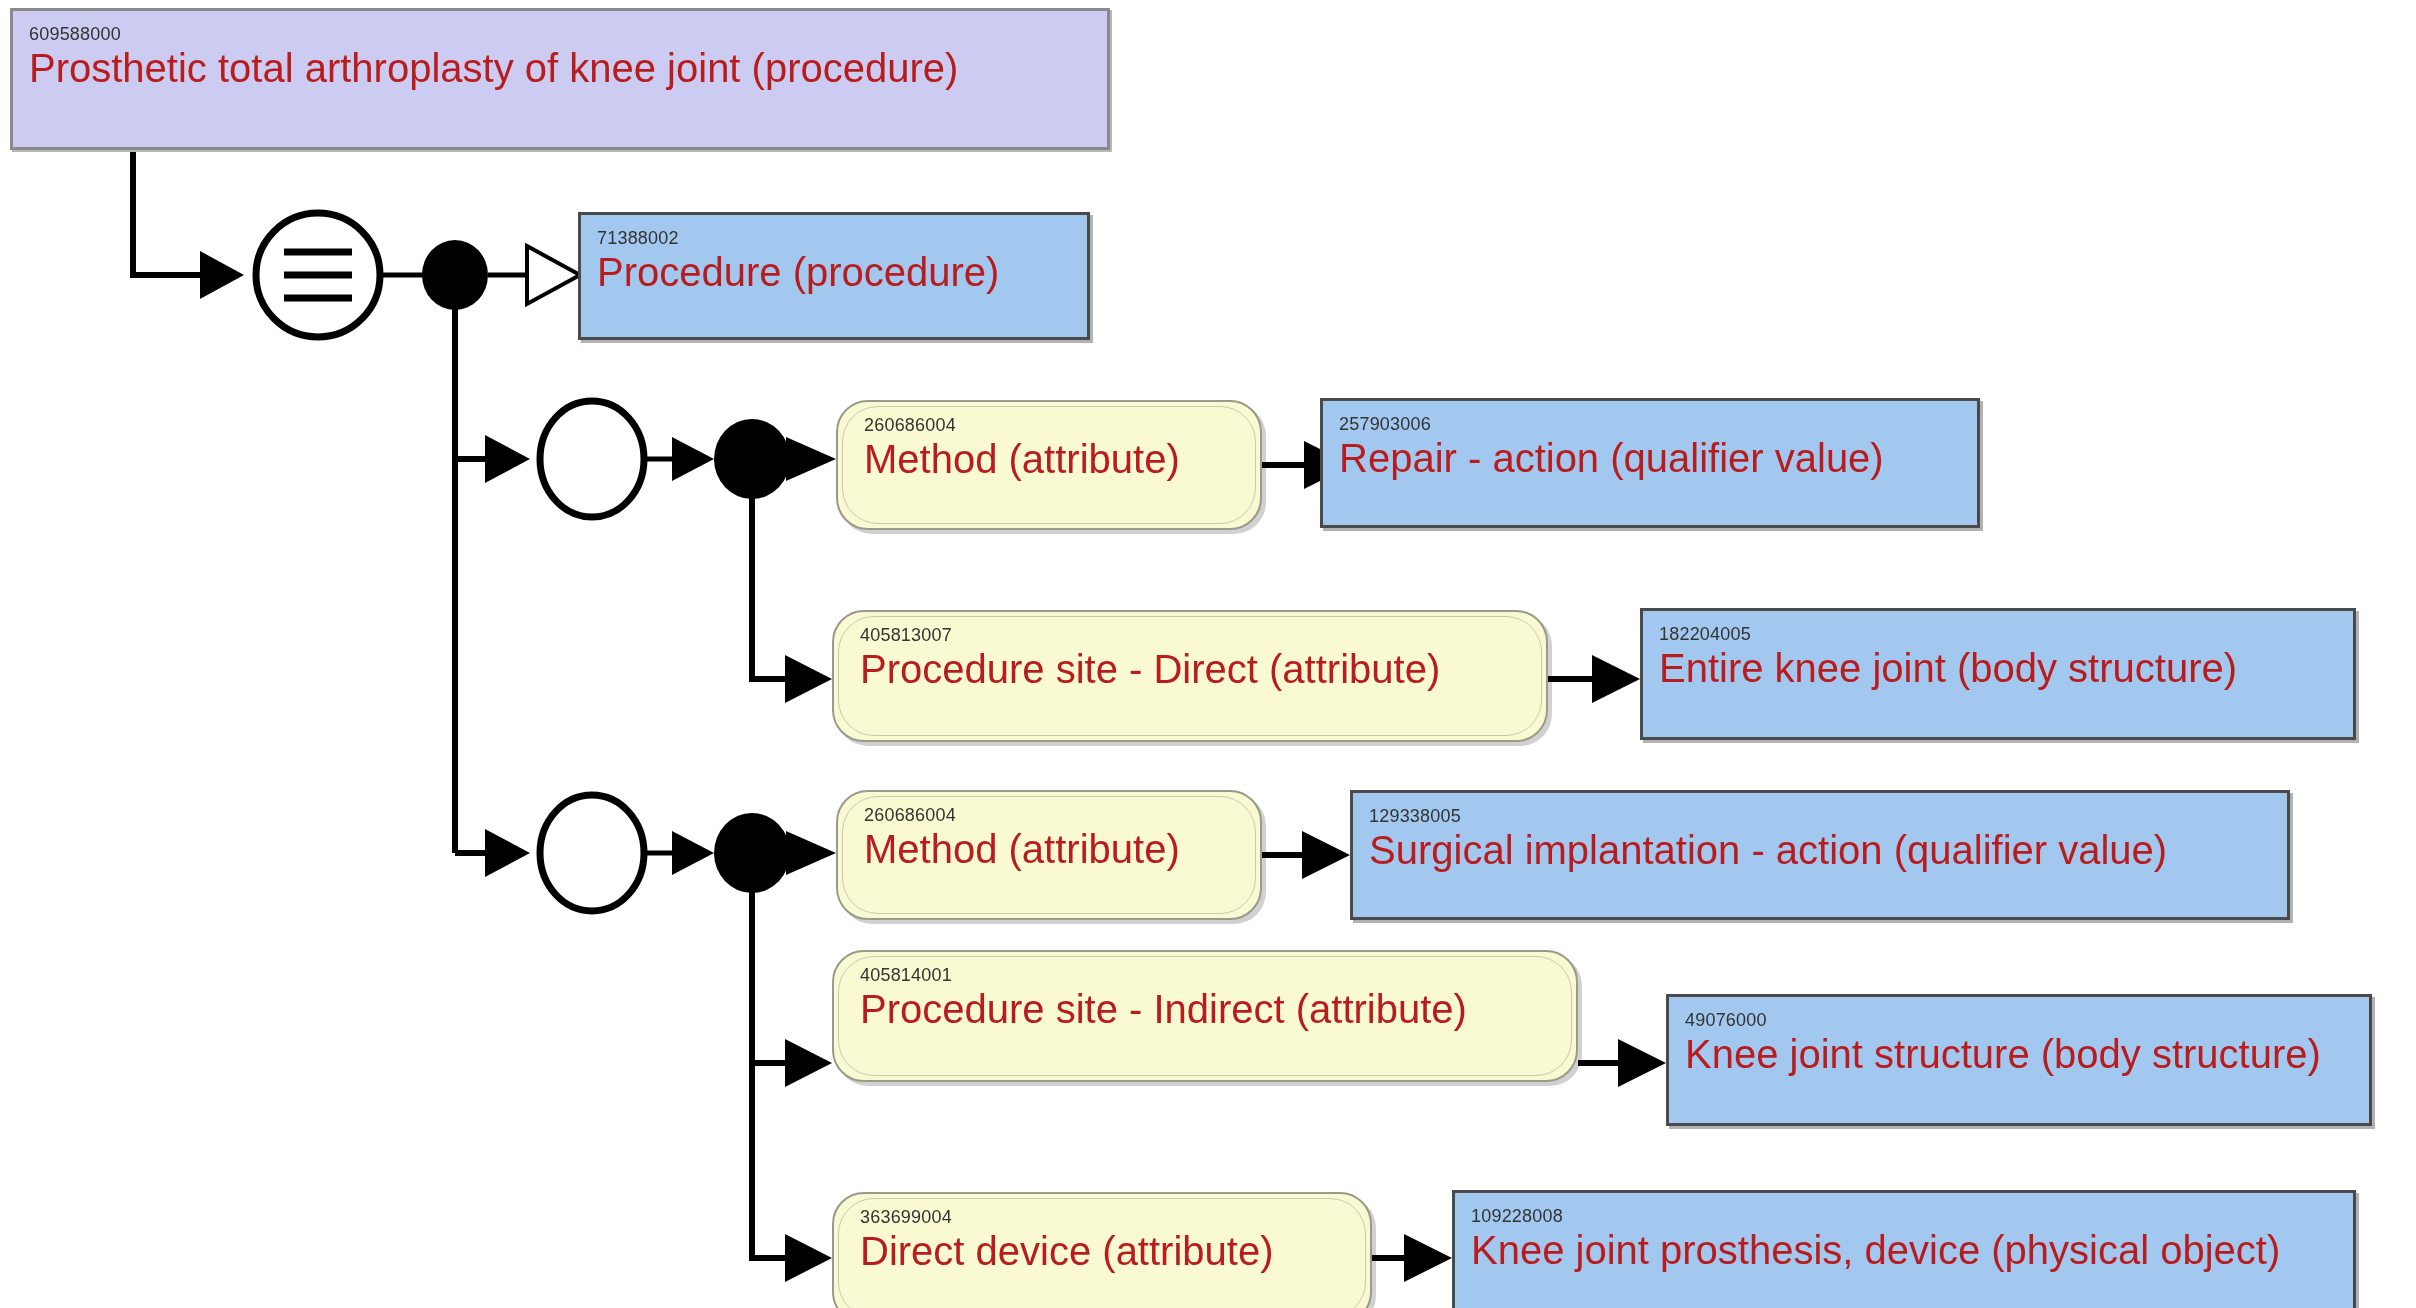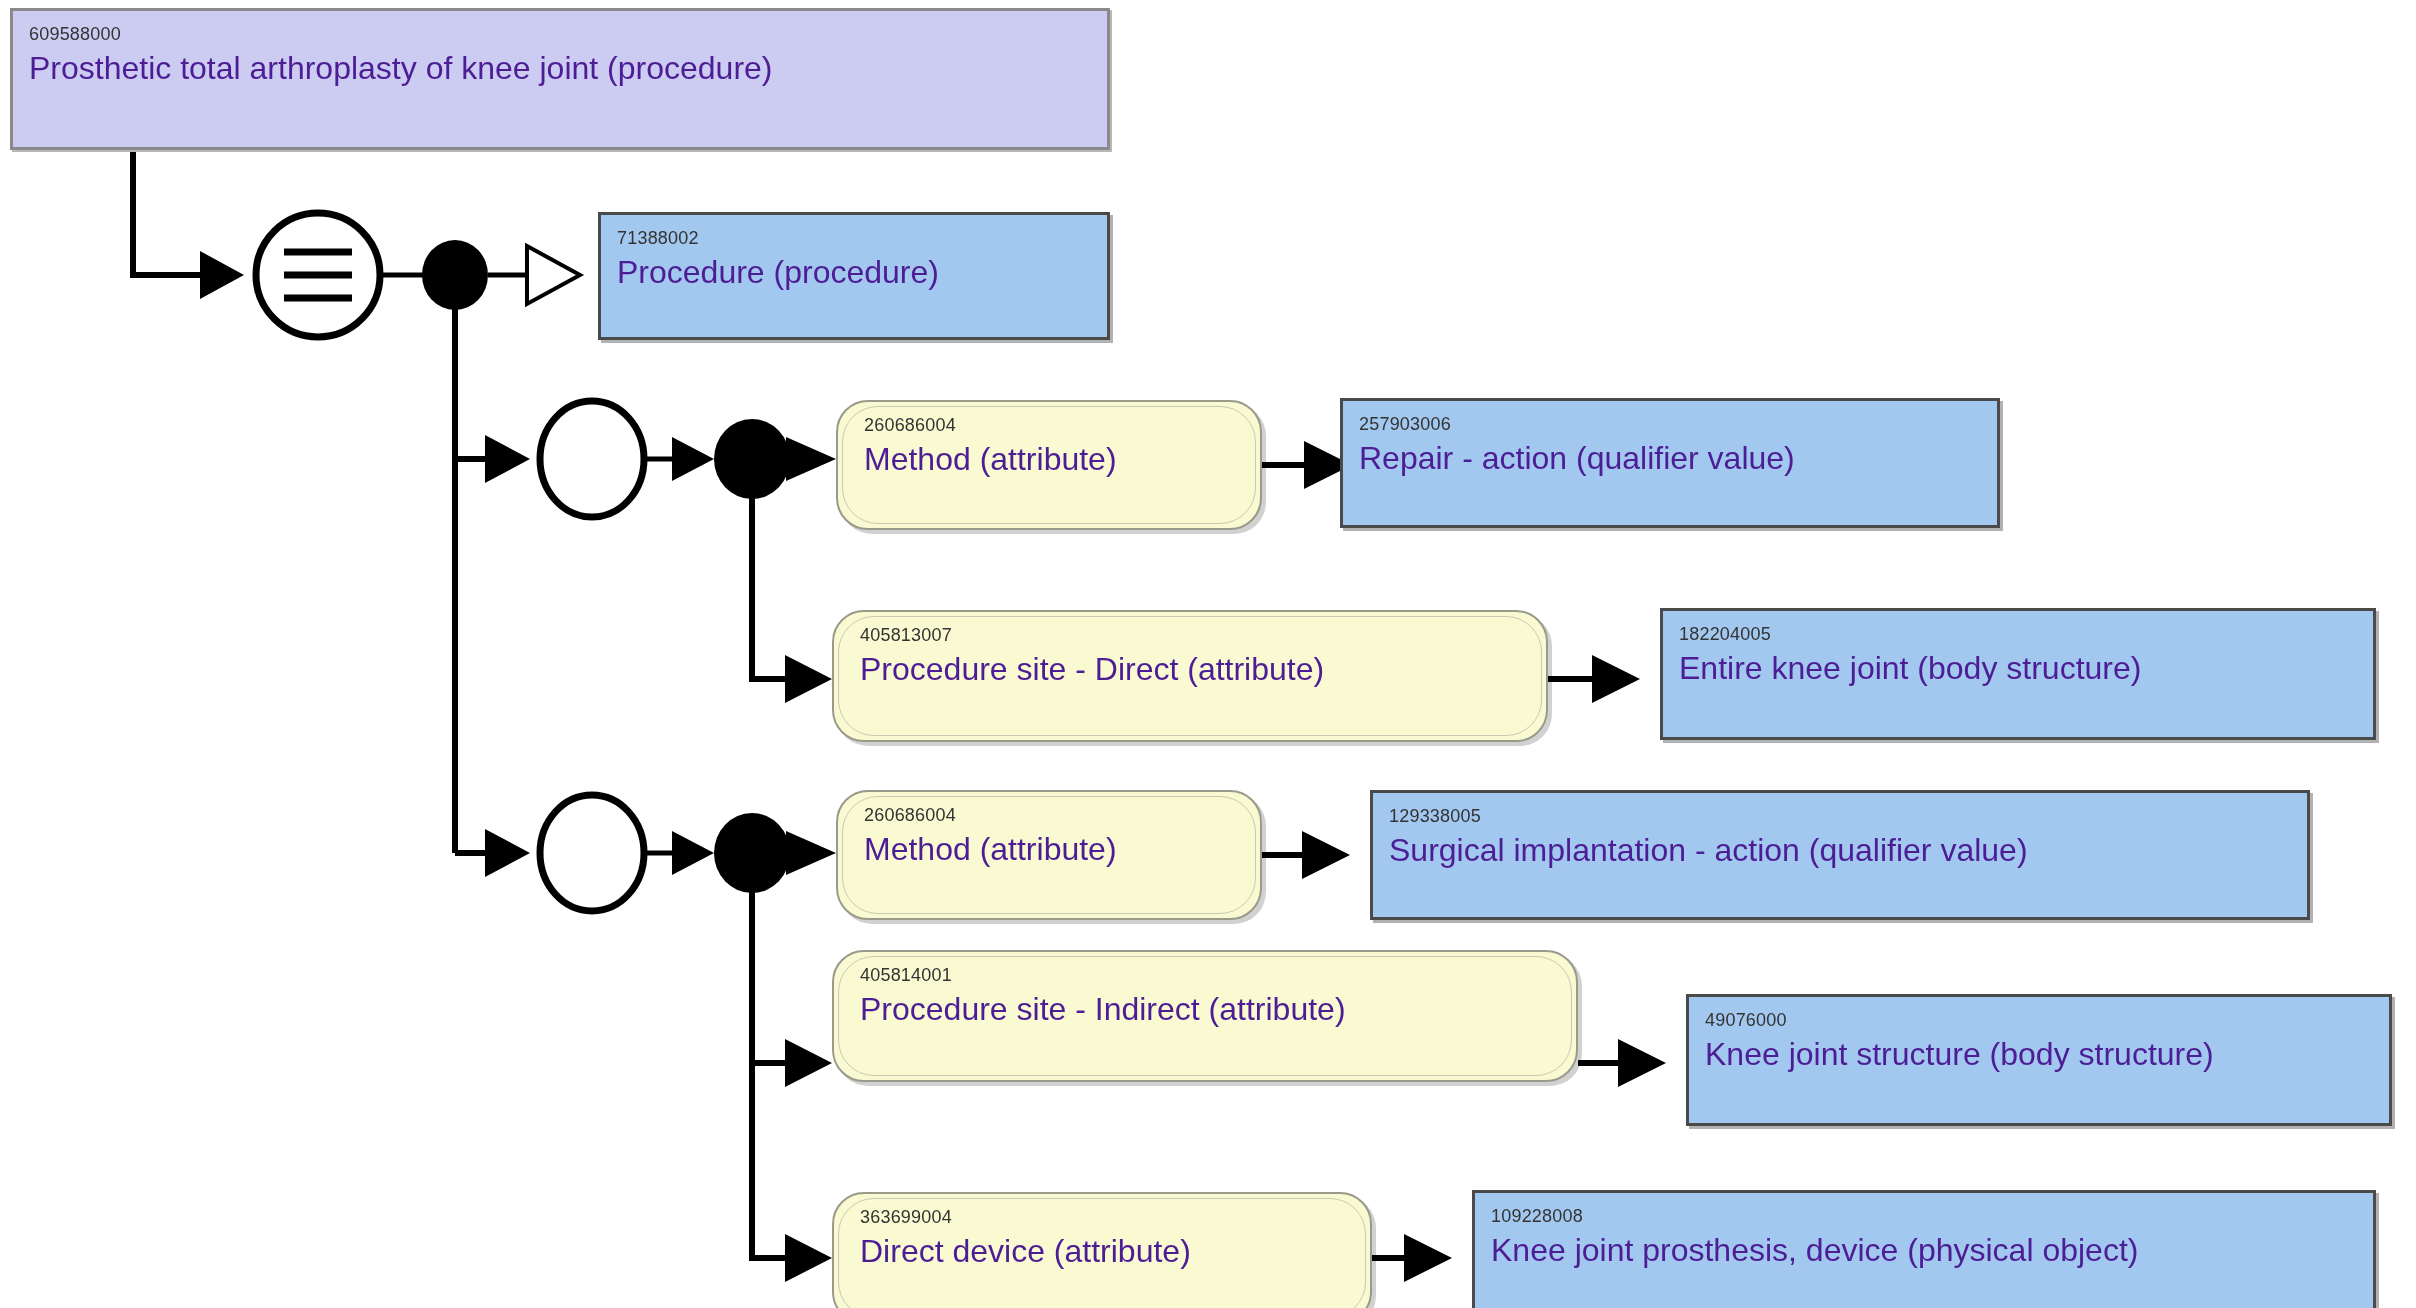--- a/index.html
+++ b/index.html
@@ -16,40 +16,39 @@
     background:#ccccf2;
     border:3px solid #8a8a8a;
     box-shadow:2px 2px 0 rgba(0,0,0,0.28);
     padding:10px 16px 12px 16px;
   }
   .parent-box, .value-box{
     background:#a2c8f0;
     border:3px solid #4a4a4a;
     box-shadow:3px 3px 0 rgba(0,0,0,0.30);
     padding:10px 16px 12px 16px;
-    margin-left:20px;
   }
   .attr-box{
     background:#fafad2;
     border:2px solid #9a9a8a;
     border-radius:32px;
     box-shadow:4px 4px 0 rgba(0,0,0,0.18);
     padding:10px 24px 12px 26px;
   }
   .attr-box::before{
     content:"";position:absolute;left:4px;top:4px;right:4px;bottom:4px;
     border:1px solid #c9c9b4;border-radius:36px;pointer-events:none;
   }
 
   .sctid{
     font-size:18px;line-height:26px;color:#333333;
     letter-spacing:0.2px;white-space:nowrap;
   }
   .term{
-    font-size:32px;line-height:38px;color:#4c1d95;
+    font-size:40px;line-height:38px;color:#b91c1c;
     white-space:nowrap;margin-top:2px;
   }
 
   
   #wires{position:absolute;left:0;top:0;width:2416px;height:1308px;pointer-events:none;}
   #wires .ln{stroke:#000000;stroke-width:6;fill:none;}
   #wires .ln-thin{stroke:#000000;stroke-width:5;fill:none;}
   .solid-head{fill:#000000;stroke:none;}
   .open-head{fill:#ffffff;stroke:#000000;stroke-width:4;}
   .dot{fill:#000000;stroke:none;}

